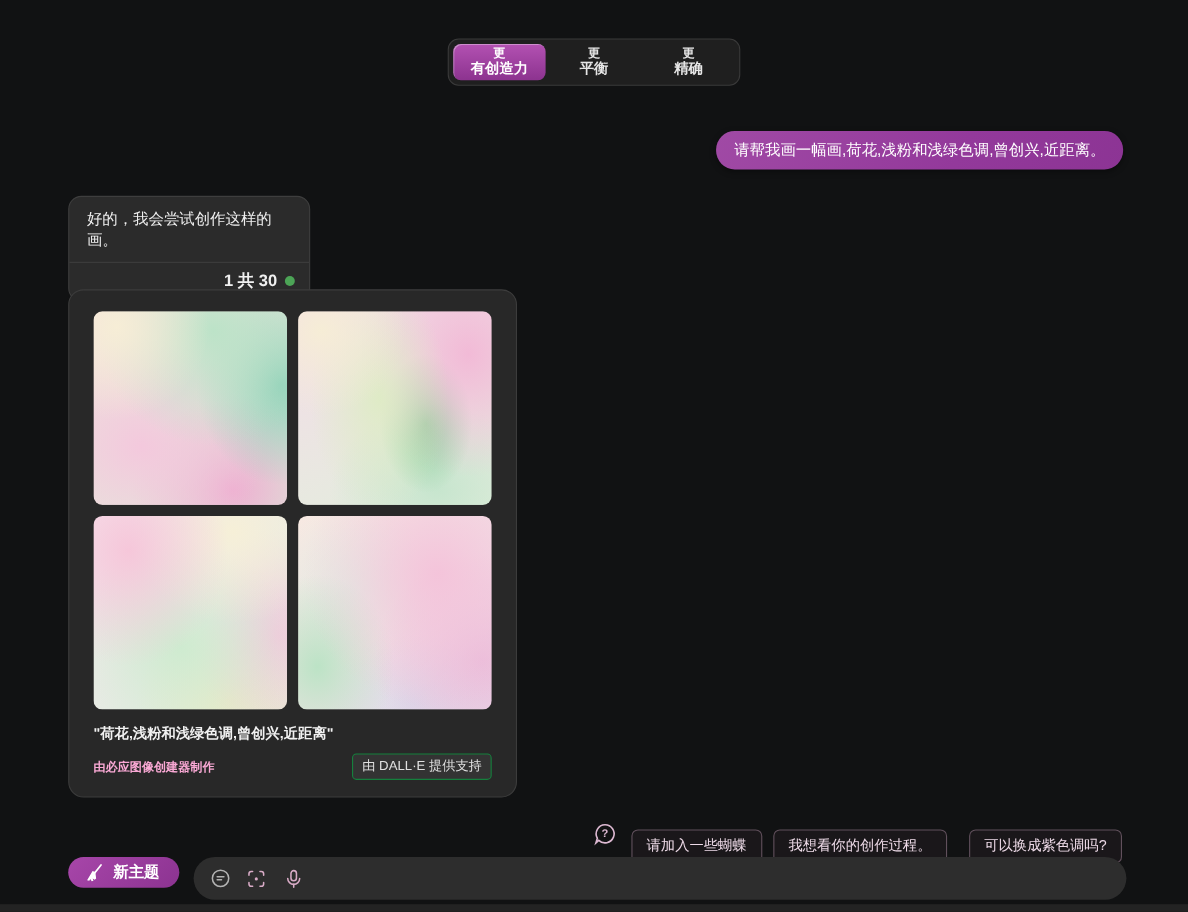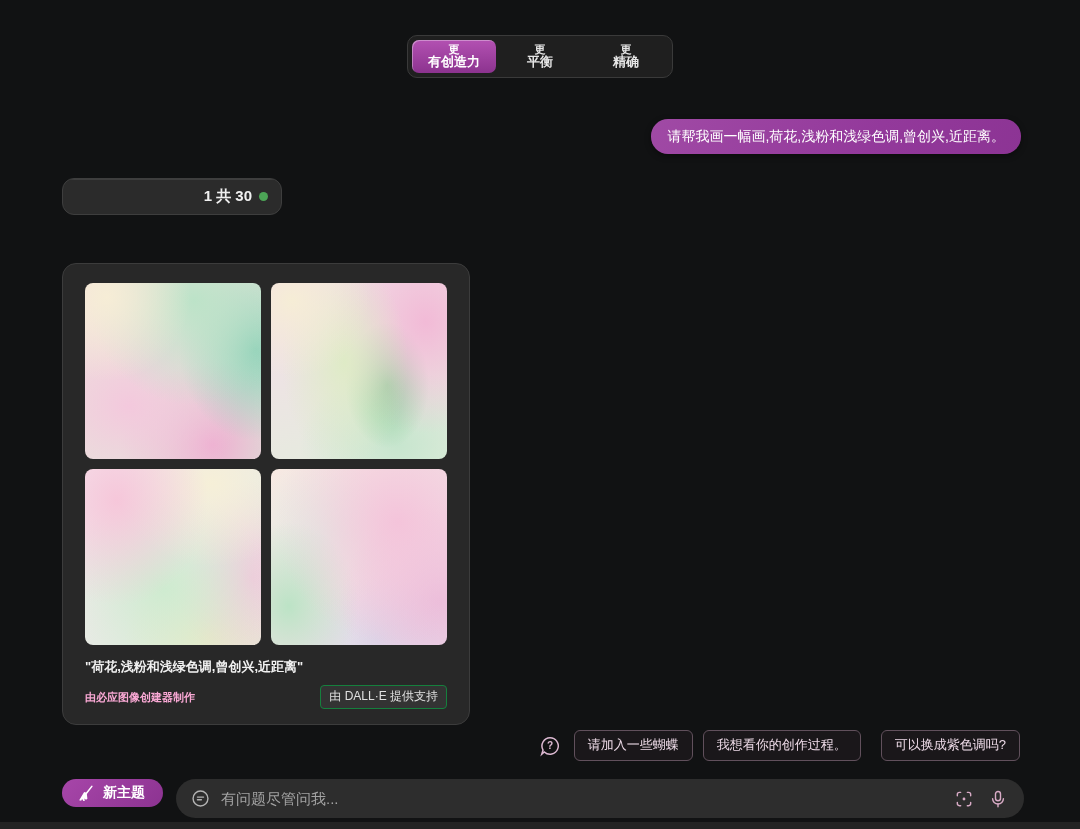--- a/index.html
+++ b/index.html
@@ -115,21 +115,21 @@
 
   
   .suggestions {
     position:absolute; top:730px; right:60px;
     display:flex; align-items:center; gap:10px;
   }
   .help-btn { background:none; border:none; cursor:pointer; display:flex; padding:0; margin-right:3px; }
   .chip {
     background:#1a171a; border:1px solid #61505c; border-radius:6px;
     color:#eedbe8; font-size:13px; padding:5px 13px 6px; cursor:pointer;
-    font-family:inherit; white-space:nowrap;
+    font-family:inherit; white-space:nowrap;margin-top:24px;
   }
   .chip:nth-child(3) { margin-right:10px; }
 
   
   .new-topic {
     position:absolute; top:779px; left:62px; height:28px;
     background:linear-gradient(135deg,#a746a9 0%,#8c3391 100%);
     border:none; border-radius:20px; color:#fff; font-size:14px; font-weight:700;
     display:flex; align-items:center; gap:8px; padding:0 18px 0 14px; cursor:pointer;
     font-family:inherit;
@@ -166,20 +166,21 @@
     </button>
     <button class="tab">
       <span class="tab-prefix">更</span>
       <span class="tab-label">精确</span>
     </button>
   </div>
 
   <div class="user-bubble">请帮我画一幅画,荷花,浅粉和浅绿色调,曾创兴,近距离。</div>
 
   <div class="bot-bubble">
+    <div class="bot-text">好的，我会尝试创作这样的画。</div>
     <div class="bot-footer">
       <span class="counter">1 共 30</span>
       <span class="green-dot"></span>
     </div>
   </div>
 
   <div class="image-card">
     <div class="image-grid">
       <div class="gen-image img1" aria-label="浅粉和浅绿色调荷花特写 1"></div>
       <div class="gen-image img2" aria-label="浅粉和浅绿色调荷花特写 2"></div>
@@ -211,21 +212,20 @@
       <path d="M13.5 11l-3.2-1L4 20.5l2.5.6 1.2-2 1.6 2.5 2-.6-.9-2.6 2.3 1.4 1.7-1.2z" fill="#fff"></path>
     </svg>
     <span>新主题</span>
   </button>
 
   <div class="input-pill">
     <svg width="21" height="21" viewBox="0 0 24 24" fill="none" stroke="#b3b3b3" stroke-width="1.6" stroke-linecap="round">
       <circle cx="12" cy="12" r="8.5"></circle>
       <path d="M8.5 10.4h7M8.5 13.4h4.5"></path>
     </svg>
-    <input type="text" placeholder="有问题尽管问我..." style="">
     <button class="icon-btn">
       <svg width="20" height="20" viewBox="0 0 24 24" fill="none" stroke="#d8abc6" stroke-width="1.7" stroke-linecap="round">
         <path d="M4 8V6.5A2.5 2.5 0 0 1 6.5 4H8"></path>
         <path d="M16 4h1.5A2.5 2.5 0 0 1 20 6.5V8"></path>
         <path d="M20 16v1.5a2.5 2.5 0 0 1-2.5 2.5H16"></path>
         <path d="M8 20H6.5A2.5 2.5 0 0 1 4 17.5V16"></path>
         <circle cx="12" cy="12" r="1.7" fill="#d8abc6" stroke="none"></circle>
       </svg>
     </button>
     <button class="icon-btn">

